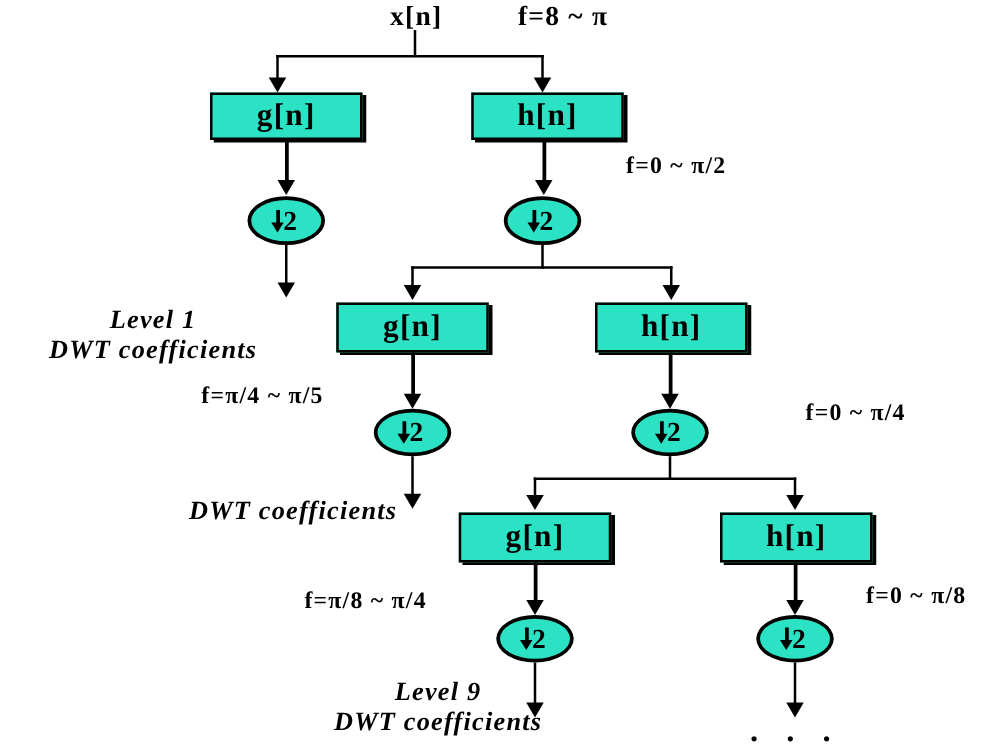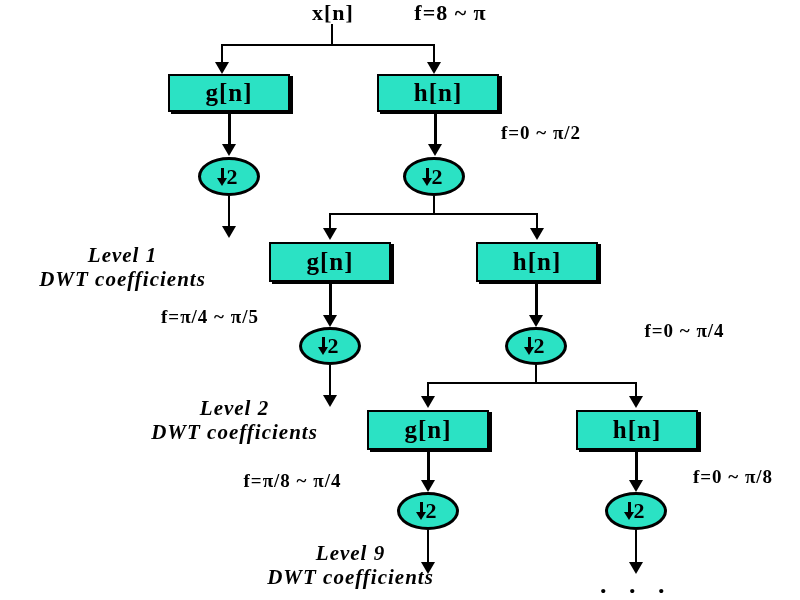--- a/index.html
+++ b/index.html
@@ -120,21 +120,20 @@
     <span class="ds-num">2</span>
   </div>
   <div class="ellipse" style="left:505px;top:327px;width:62px;height:38px;">
     <span class="ds-arrow"></span>
     <span class="ds-num">2</span>
   </div>
 
   <div class="vline" style="left:329px;top:365px;width:2px;height:31px;"></div>
   <div class="ah" style="left:323px;top:395px;"></div>
   <div class="outlabel" style="left:112px;top:396px;width:245px;">
-    <div>Level 2</div>
     <div>DWT coefficients</div>
   </div>
 
   <div class="vline" style="left:535px;top:365px;width:2px;height:19px;"></div>
   <div class="hline" style="left:427px;top:382px;width:210px;height:2px;"></div>
   <div class="vline" style="left:427px;top:382px;width:2px;height:14px;"></div>
   <div class="ah" style="left:421px;top:396px;"></div>
   <div class="vline" style="left:635px;top:382px;width:2px;height:14px;"></div>
   <div class="ah" style="left:629px;top:396px;"></div>
 

